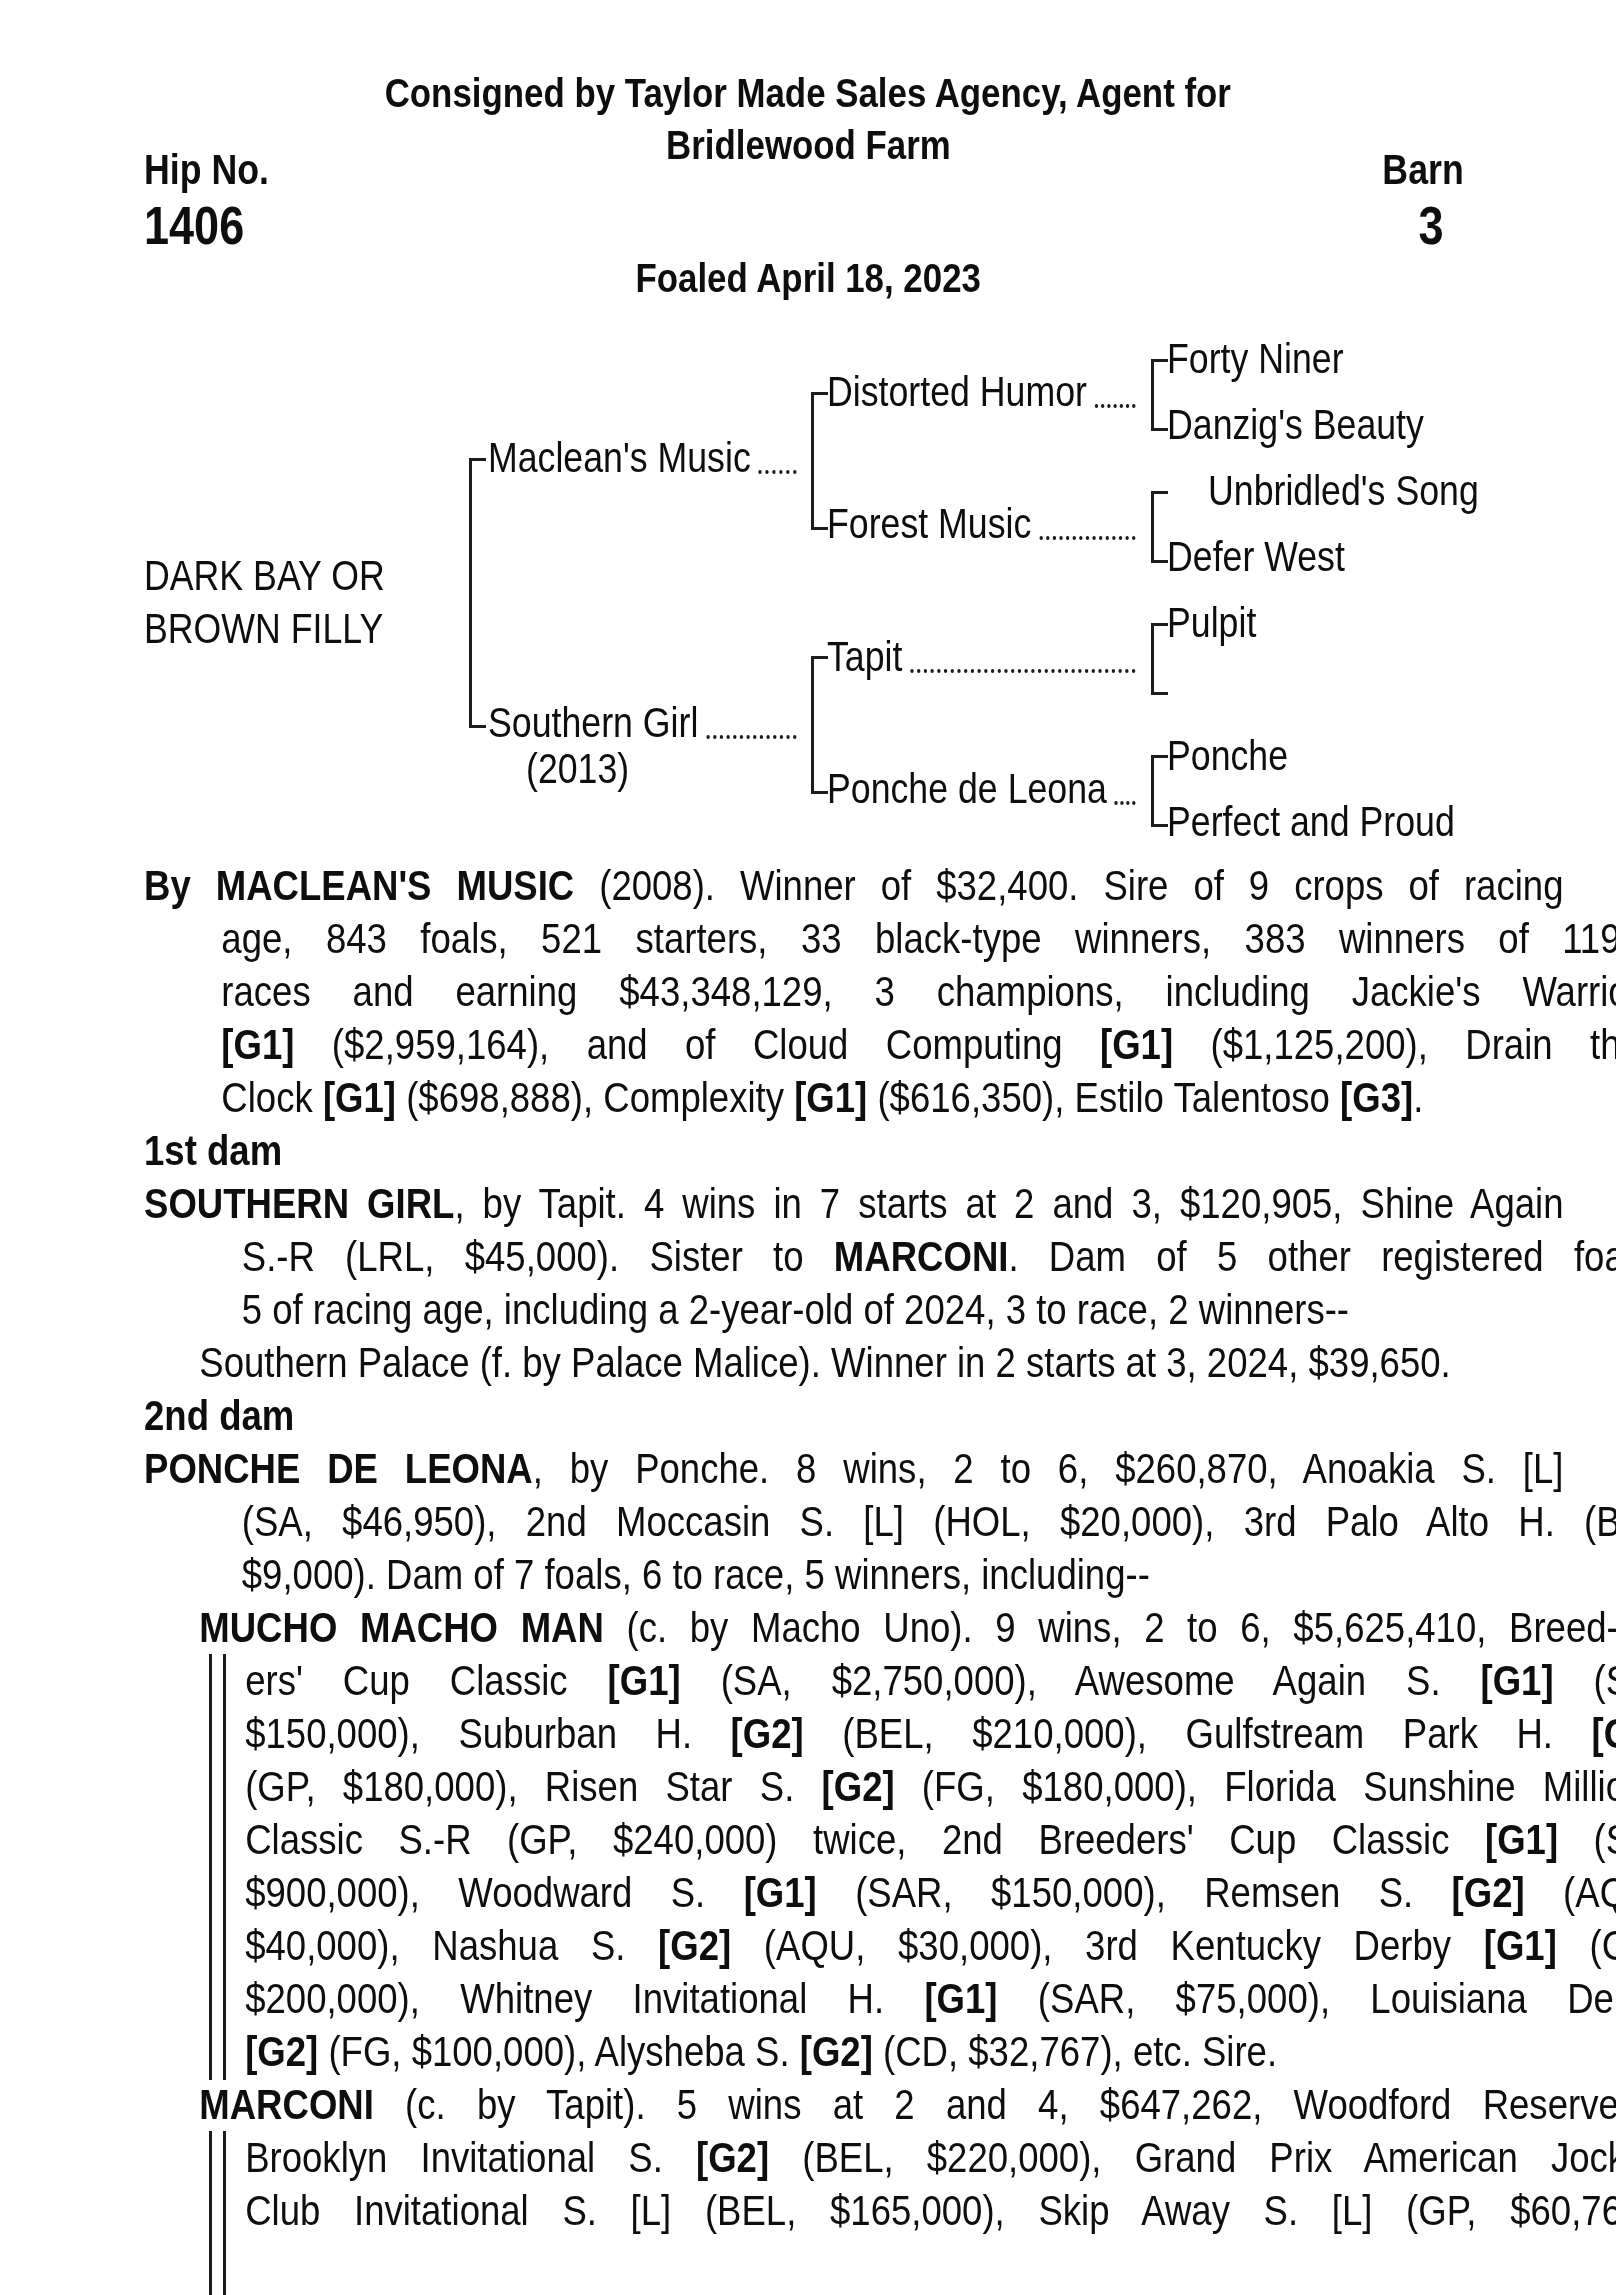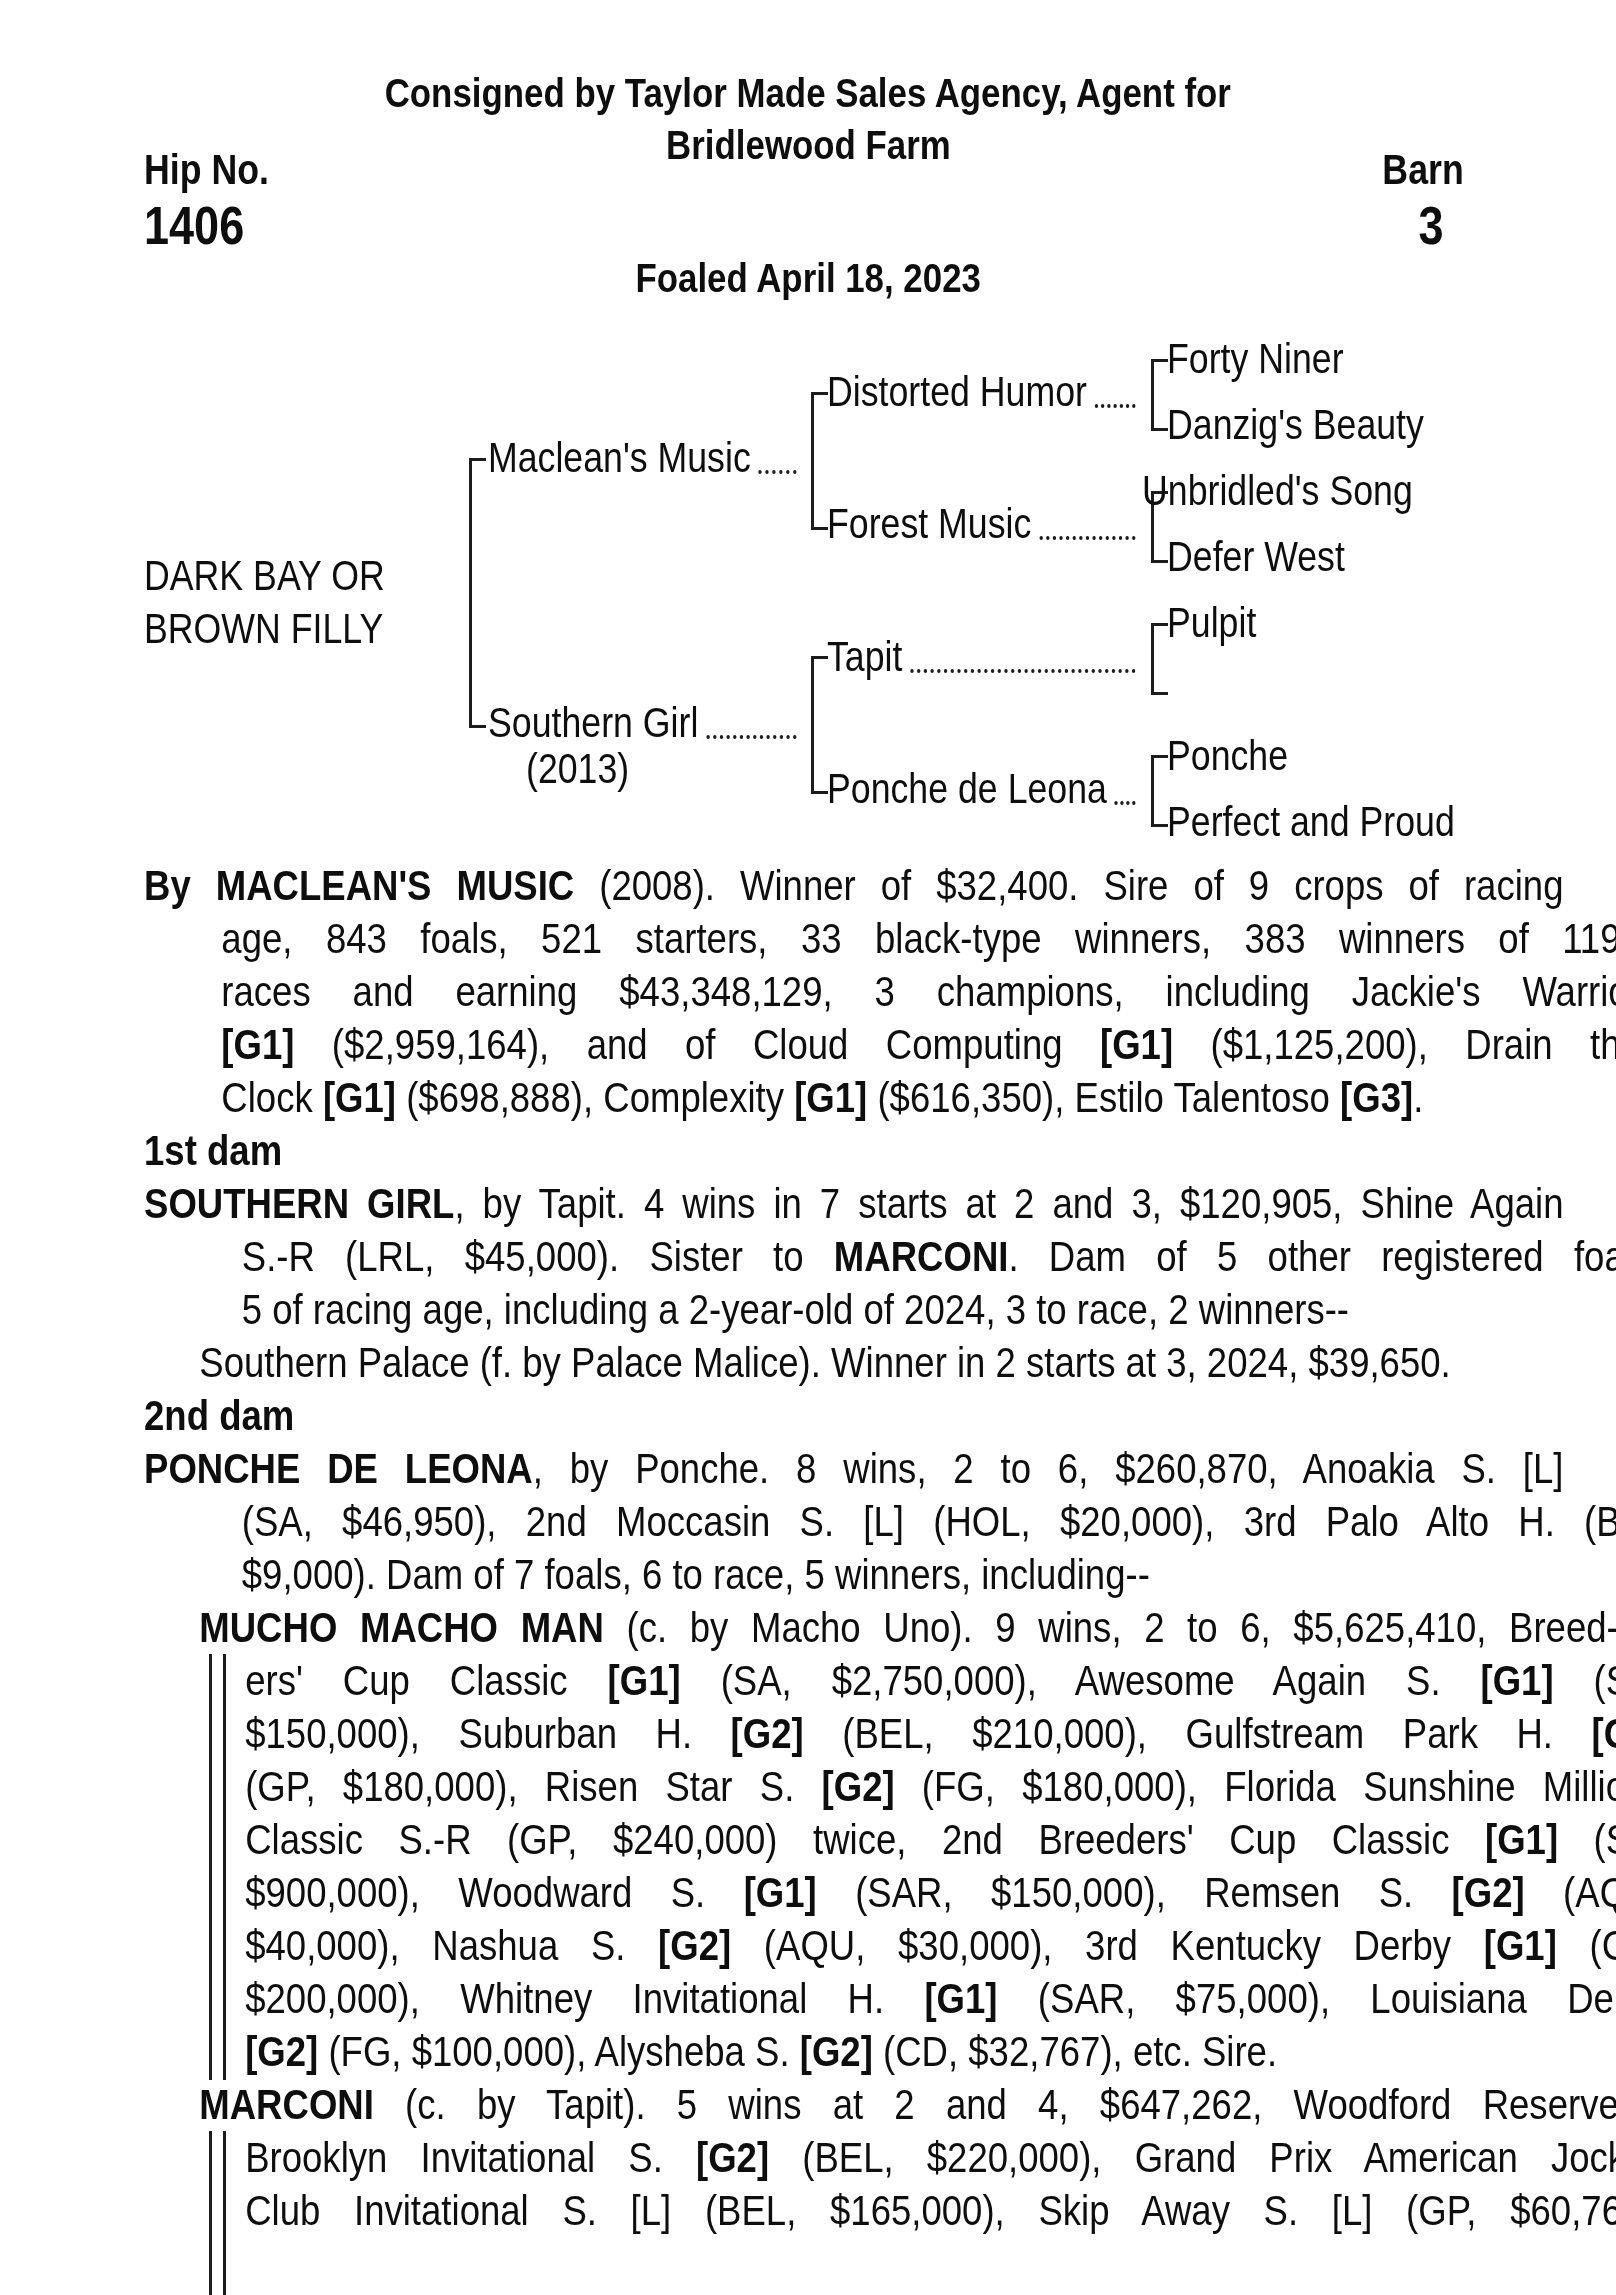--- a/index.html
+++ b/index.html
@@ -117,21 +117,21 @@
       <span class="lead"></span>
     </div>
 
     <div class="bracket" style="left:1151px;top:38px;height:66px;"></div>
     <div class="bracket" style="left:1151px;top:170px;height:66px;"></div>
     <div class="bracket" style="left:1151px;top:302px;height:66px;"></div>
     <div class="bracket" style="left:1151px;top:434px;height:66px;"></div>
 
     <div class="tlabel" style="left:1167px;top:11px;"><span class="cx">Forty Niner</span></div>
     <div class="tlabel" style="left:1167px;top:77px;"><span class="cx">Danzig's Beauty</span></div>
-    <div class="tlabel" style="left:1142px;top:143px;"><span class="cx">Unbridled's Song</span></div>
+    <div class="tlabel" style="left:1208px;top:143px;"><span class="cx">Unbridled's Song</span></div>
     <div class="tlabel" style="left:1167px;top:209px;"><span class="cx">Defer West</span></div>
     <div class="tlabel" style="left:1167px;top:275px;"><span class="cx">Pulpit</span></div>
     <div class="tlabel" style="left:1167px;top:408px;"><span class="cx">Ponche</span></div>
     <div class="tlabel" style="left:1167px;top:474px;"><span class="cx">Perfect and Proud</span></div>
   </div>
 
   <div class="bodytext" id="bodytext">
       <div class="block">
         <div class="line"><span class="b">By MACLEAN'S MUSIC</span><span> (2008). Winner of $32,400. Sire of 9 crops of racing</span></div>
         <div class="line c-sire"><span>age, 843 foals, 521 starters, 33 black-type winners, 383 winners of 1190</span></div>

